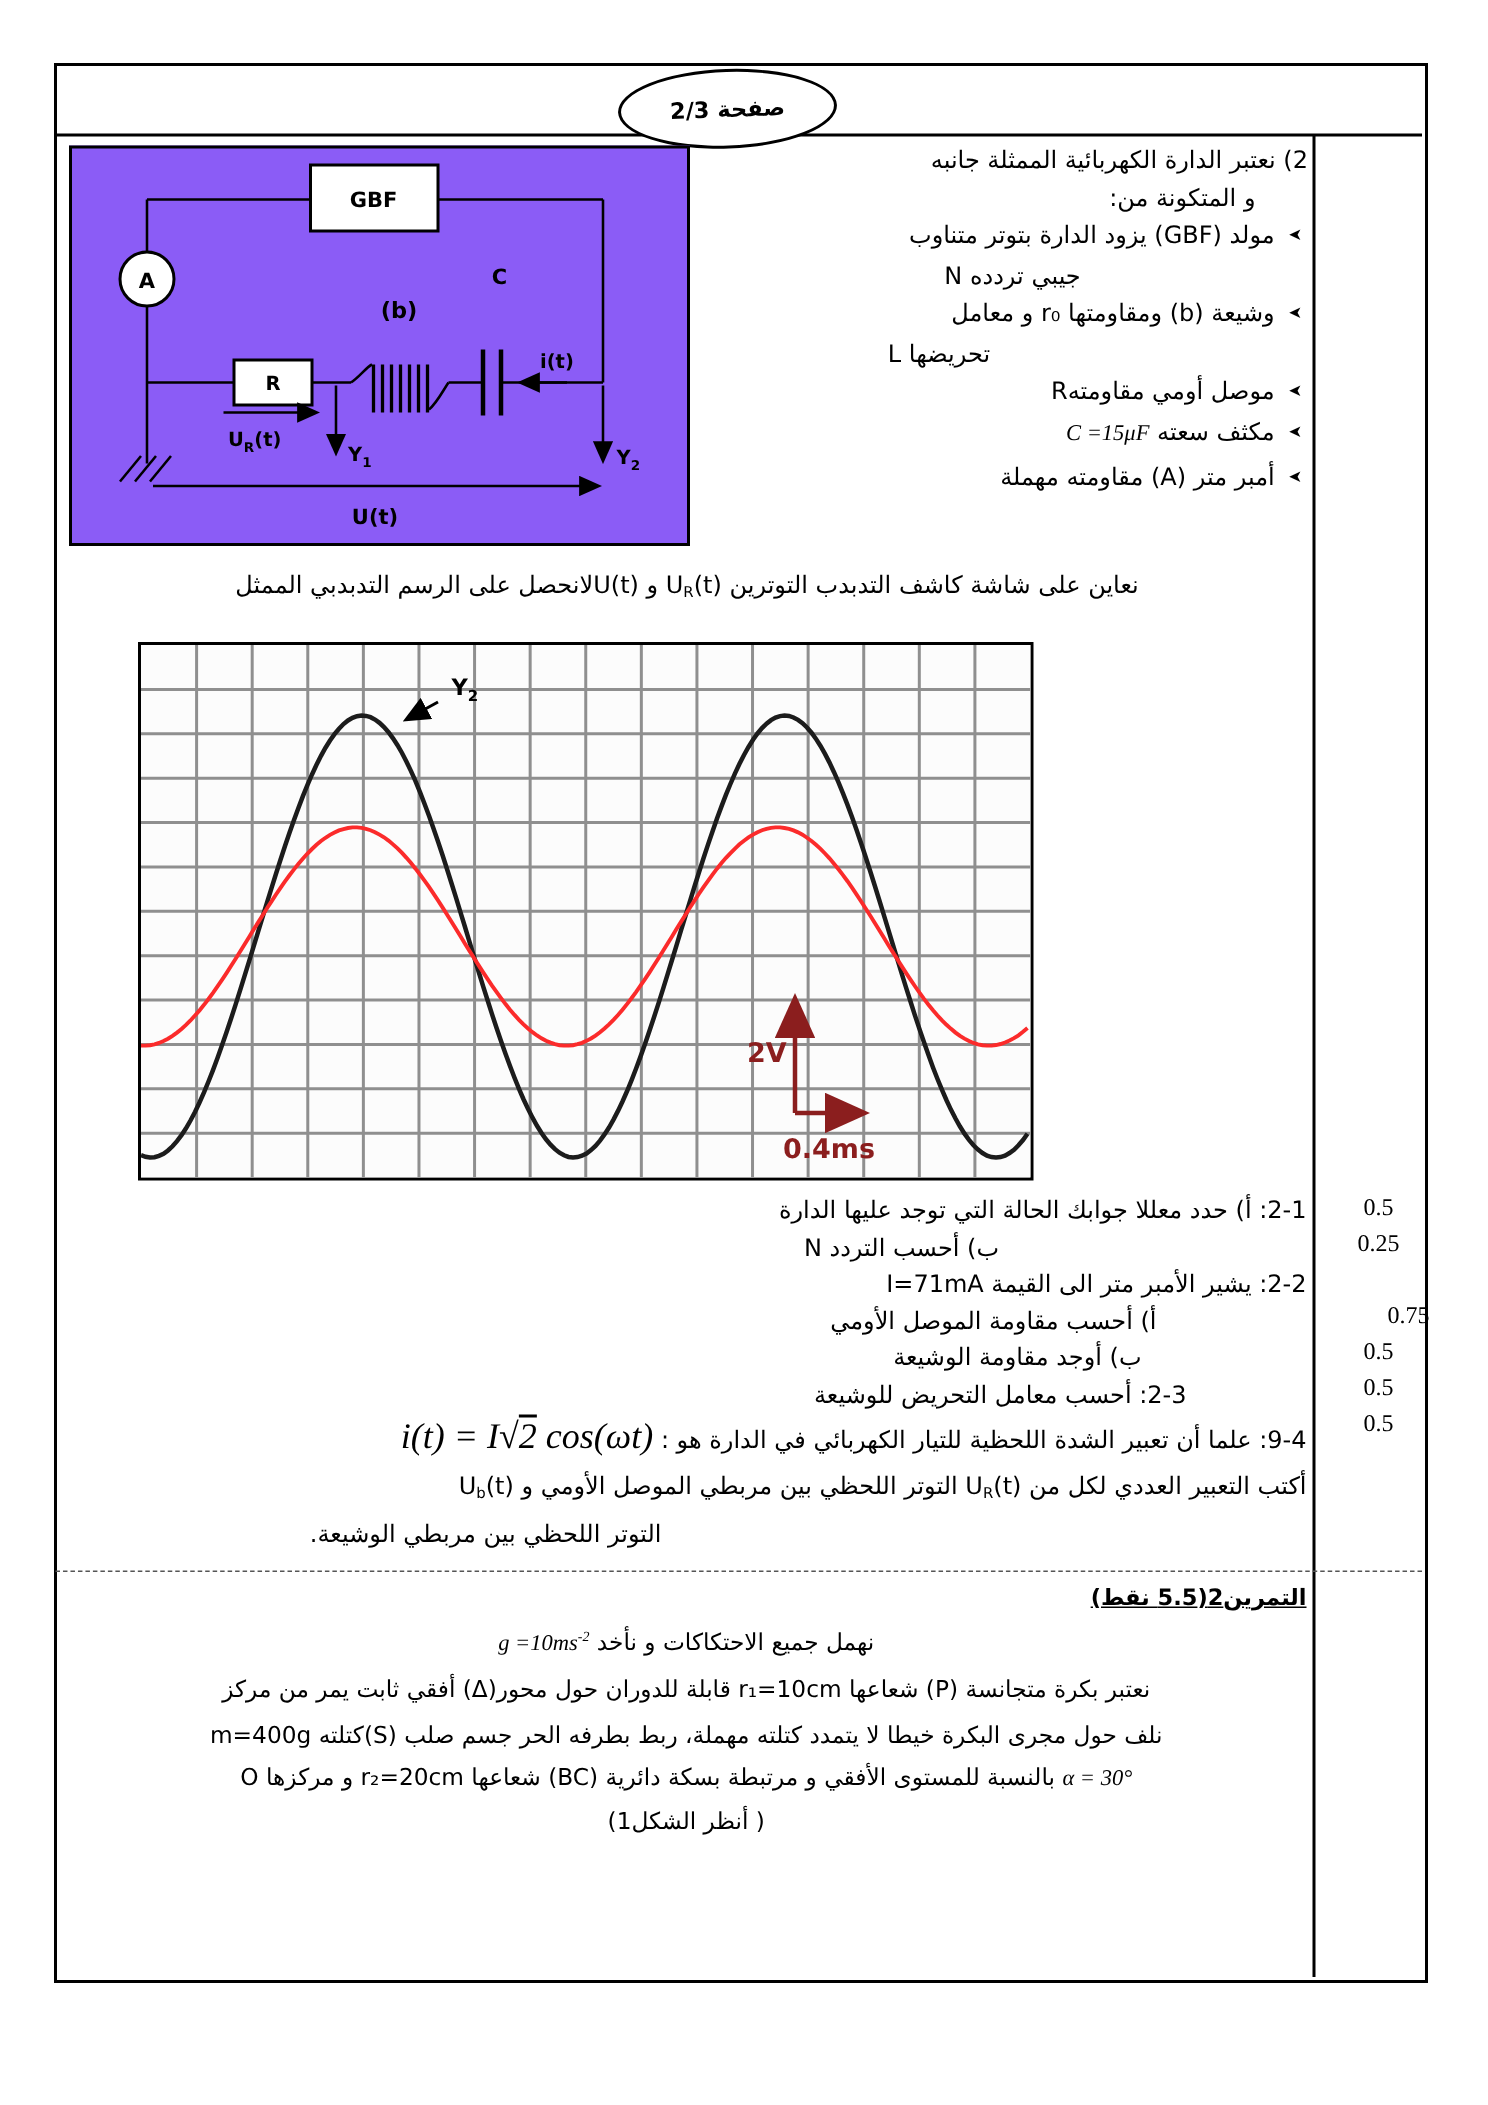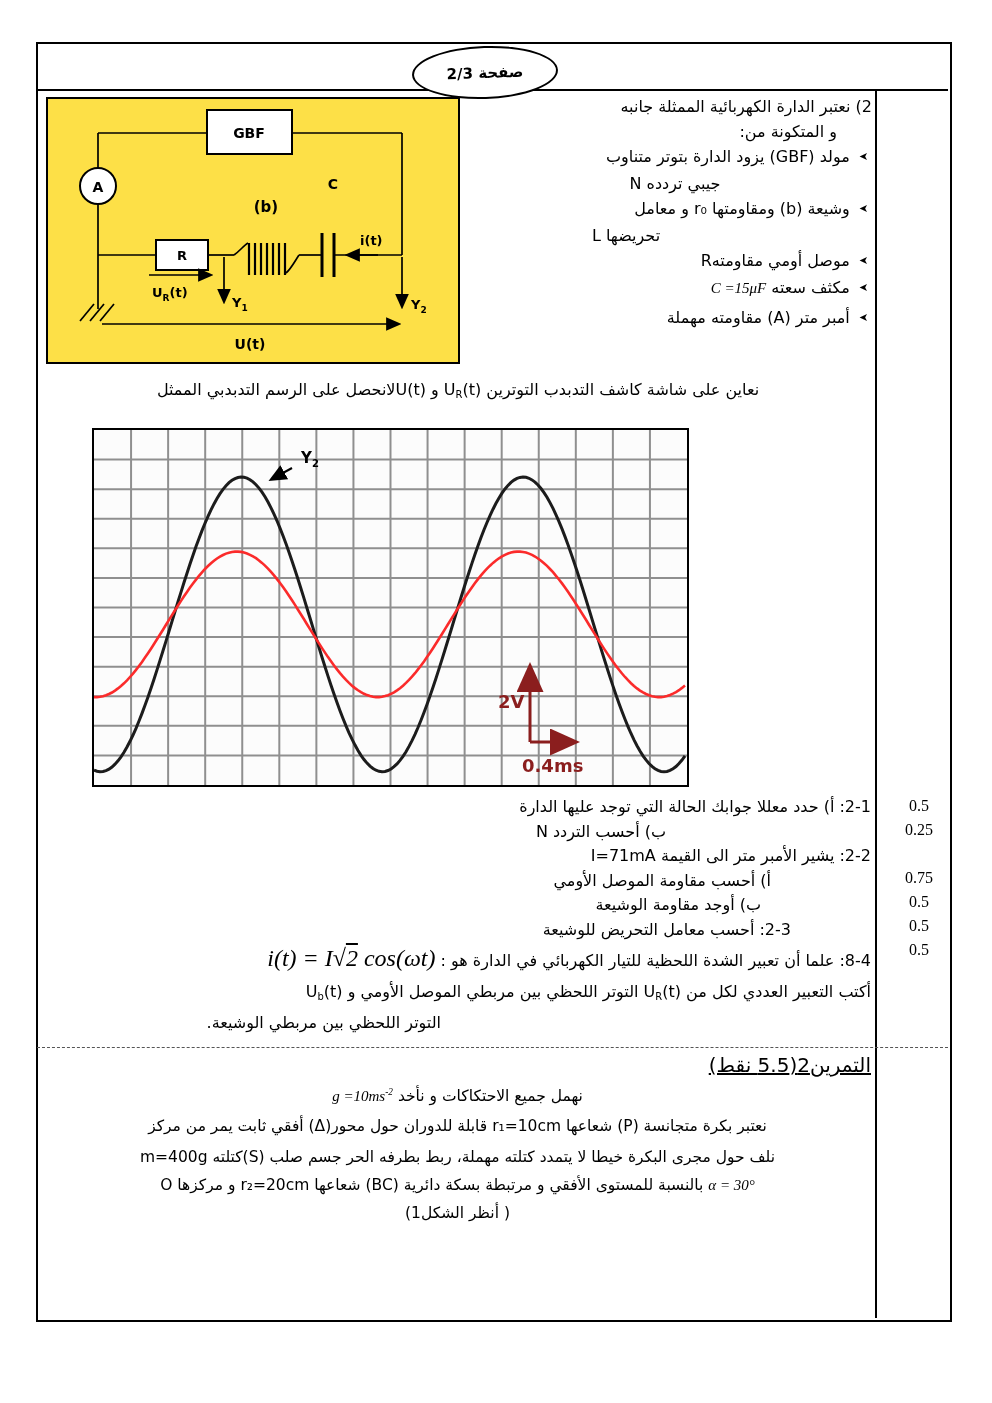--- a/index.html
+++ b/index.html
@@ -23,28 +23,28 @@
   .right{text-align:right;}
   #page-border{left:36px;top:42px;width:912px;height:1276px;border:2px solid #000;}
   #header-rule{left:36px;top:89px;width:912px;border-top:2px solid #000;}
   #marks-rule{left:875px;top:90px;height:1228px;border-left:2px solid #000;}
   #section-divider{left:37px;top:1047px;width:911px;border-top:1px dashed #555;}
   #page-badge{
     left:412px;top:46px;width:142px;height:49px;border:2px solid #000;border-radius:50%;
     transform:rotate(-2deg);display:flex;align-items:center;justify-content:center;
     font-weight:bold;font-size:15px;background:#fff;
   }
-  #circuit-fig{left:46px;top:97px;width:410px;height:263px;border:2px solid #000;background:#fde047;}
+  #circuit-fig{left:46px;top:97px;width:410px;height:263px;border:2px solid #000;background:#8b5cf6;}
   #scope-fig{left:92px;top:428px;width:593px;height:355px;border:2px solid #000;background:#fdfdfd;}
   #intro-block{left:478px;top:94px;width:394px;}
   #intro-block .line{line-height:25px;}
   #observe-block{left:44px;top:378px;width:828px;}
   #questions-block{left:44px;top:795px;width:827px;}
   #ex2-block{left:44px;top:1052px;width:827px;}
-  #ex2-title{font-weight:normal;font-size:20px;text-decoration:underline;line-height:26px;}
+  #ex2-title{font-weight:bold;font-size:15px;text-decoration:underline;line-height:26px;}
   svg text{font-family:"DejaVu Sans",sans-serif;}
 </style>
 </head>
 <body>
 
 <div class="abs" id="page-border"></div>
 <div class="abs" id="header-rule"></div>
 <div class="abs" id="marks-rule"></div>
 <div class="abs" id="section-divider"></div>
 <div class="abs" id="page-badge">
@@ -229,32 +229,32 @@
 </div>
 
 <div class="abs rtl qblock" id="questions-block">
   <div class="line right" style="margin-left:8px;">2-1: أ) حدد معللا جوابك الحالة التي توجد عليها الدارة</div>
   <div class="line right" style="margin-right:205px;">ب) أحسب التردد N</div>
   <div class="line right">2-2: يشير الأمبر متر الى القيمة I=71mA</div>
   <div class="line right" style="margin-right:100px;">أ) أحسب مقاومة الموصل الأومي</div>
   <div class="line right" style="margin-right:110px;">ب) أوجد مقاومة الوشيعة</div>
   <div class="line right" style="margin-right:80px;">2-3: أحسب معامل التحريض للوشيعة</div>
   <div class="line right" style="line-height:32px;">
-    <span>8-4: علما أن تعبير الشدة اللحظية للتيار الكهربائي في الدارة هو :</span>
+    <span>9-4: علما أن تعبير الشدة اللحظية للتيار الكهربائي في الدارة هو :</span>
     <span class="math" style="font-size:24px;"><span>i(t) = I</span><span>√</span><span class="rad">2</span><span> cos(ωt)</span></span>
   </div>
   <div class="line right" style="margin-left:10px;line-height:28px;">
     <span>أكتب التعبير العددي لكل من </span><span class="ltr"><span>U</span><span class="sub">R</span><span>(t)</span></span><span> التوتر اللحظي بين مربطي الموصل الأومي و </span><span class="ltr"><span>U</span><span class="sub">b</span><span>(t)</span></span>
   </div>
   <div class="line right" style="margin-right:430px;">التوتر اللحظي بين مربطي الوشيعة.</div>
 </div>
 
 <div class="abs mark" style="left:877px;top:797px;">0.5</div>
 <div class="abs mark" style="left:877px;top:821px;">0.25</div>
-<div class="abs mark" style="left:877px;top:869px;">0.75</div>
+<div class="abs mark" style="left:877px;top:869px;padding-left:20px;">0.75</div>
 <div class="abs mark" style="left:877px;top:893px;">0.5</div>
 <div class="abs mark" style="left:877px;top:917px;">0.5</div>
 <div class="abs mark" style="left:877px;top:941px;">0.5</div>
 
 <div class="abs rtl" id="ex2-block">
   <div class="right" id="ex2-title" style="margin-left:6px;">التمرين2(5.5 نقط)</div>
   <div class="ex2line center">
     <span>نهمل جميع الاحتكاكات و نأخد </span><span class="math"><span>g =10ms</span><sup>-2</sup></span>
   </div>
   <div class="ex2line center" style="line-height:33px;">نعتبر بكرة متجانسة (P) شعاعها r₁=10cm قابلة للدوران حول محور(Δ) أفقي ثابت يمر من مركز</div>

